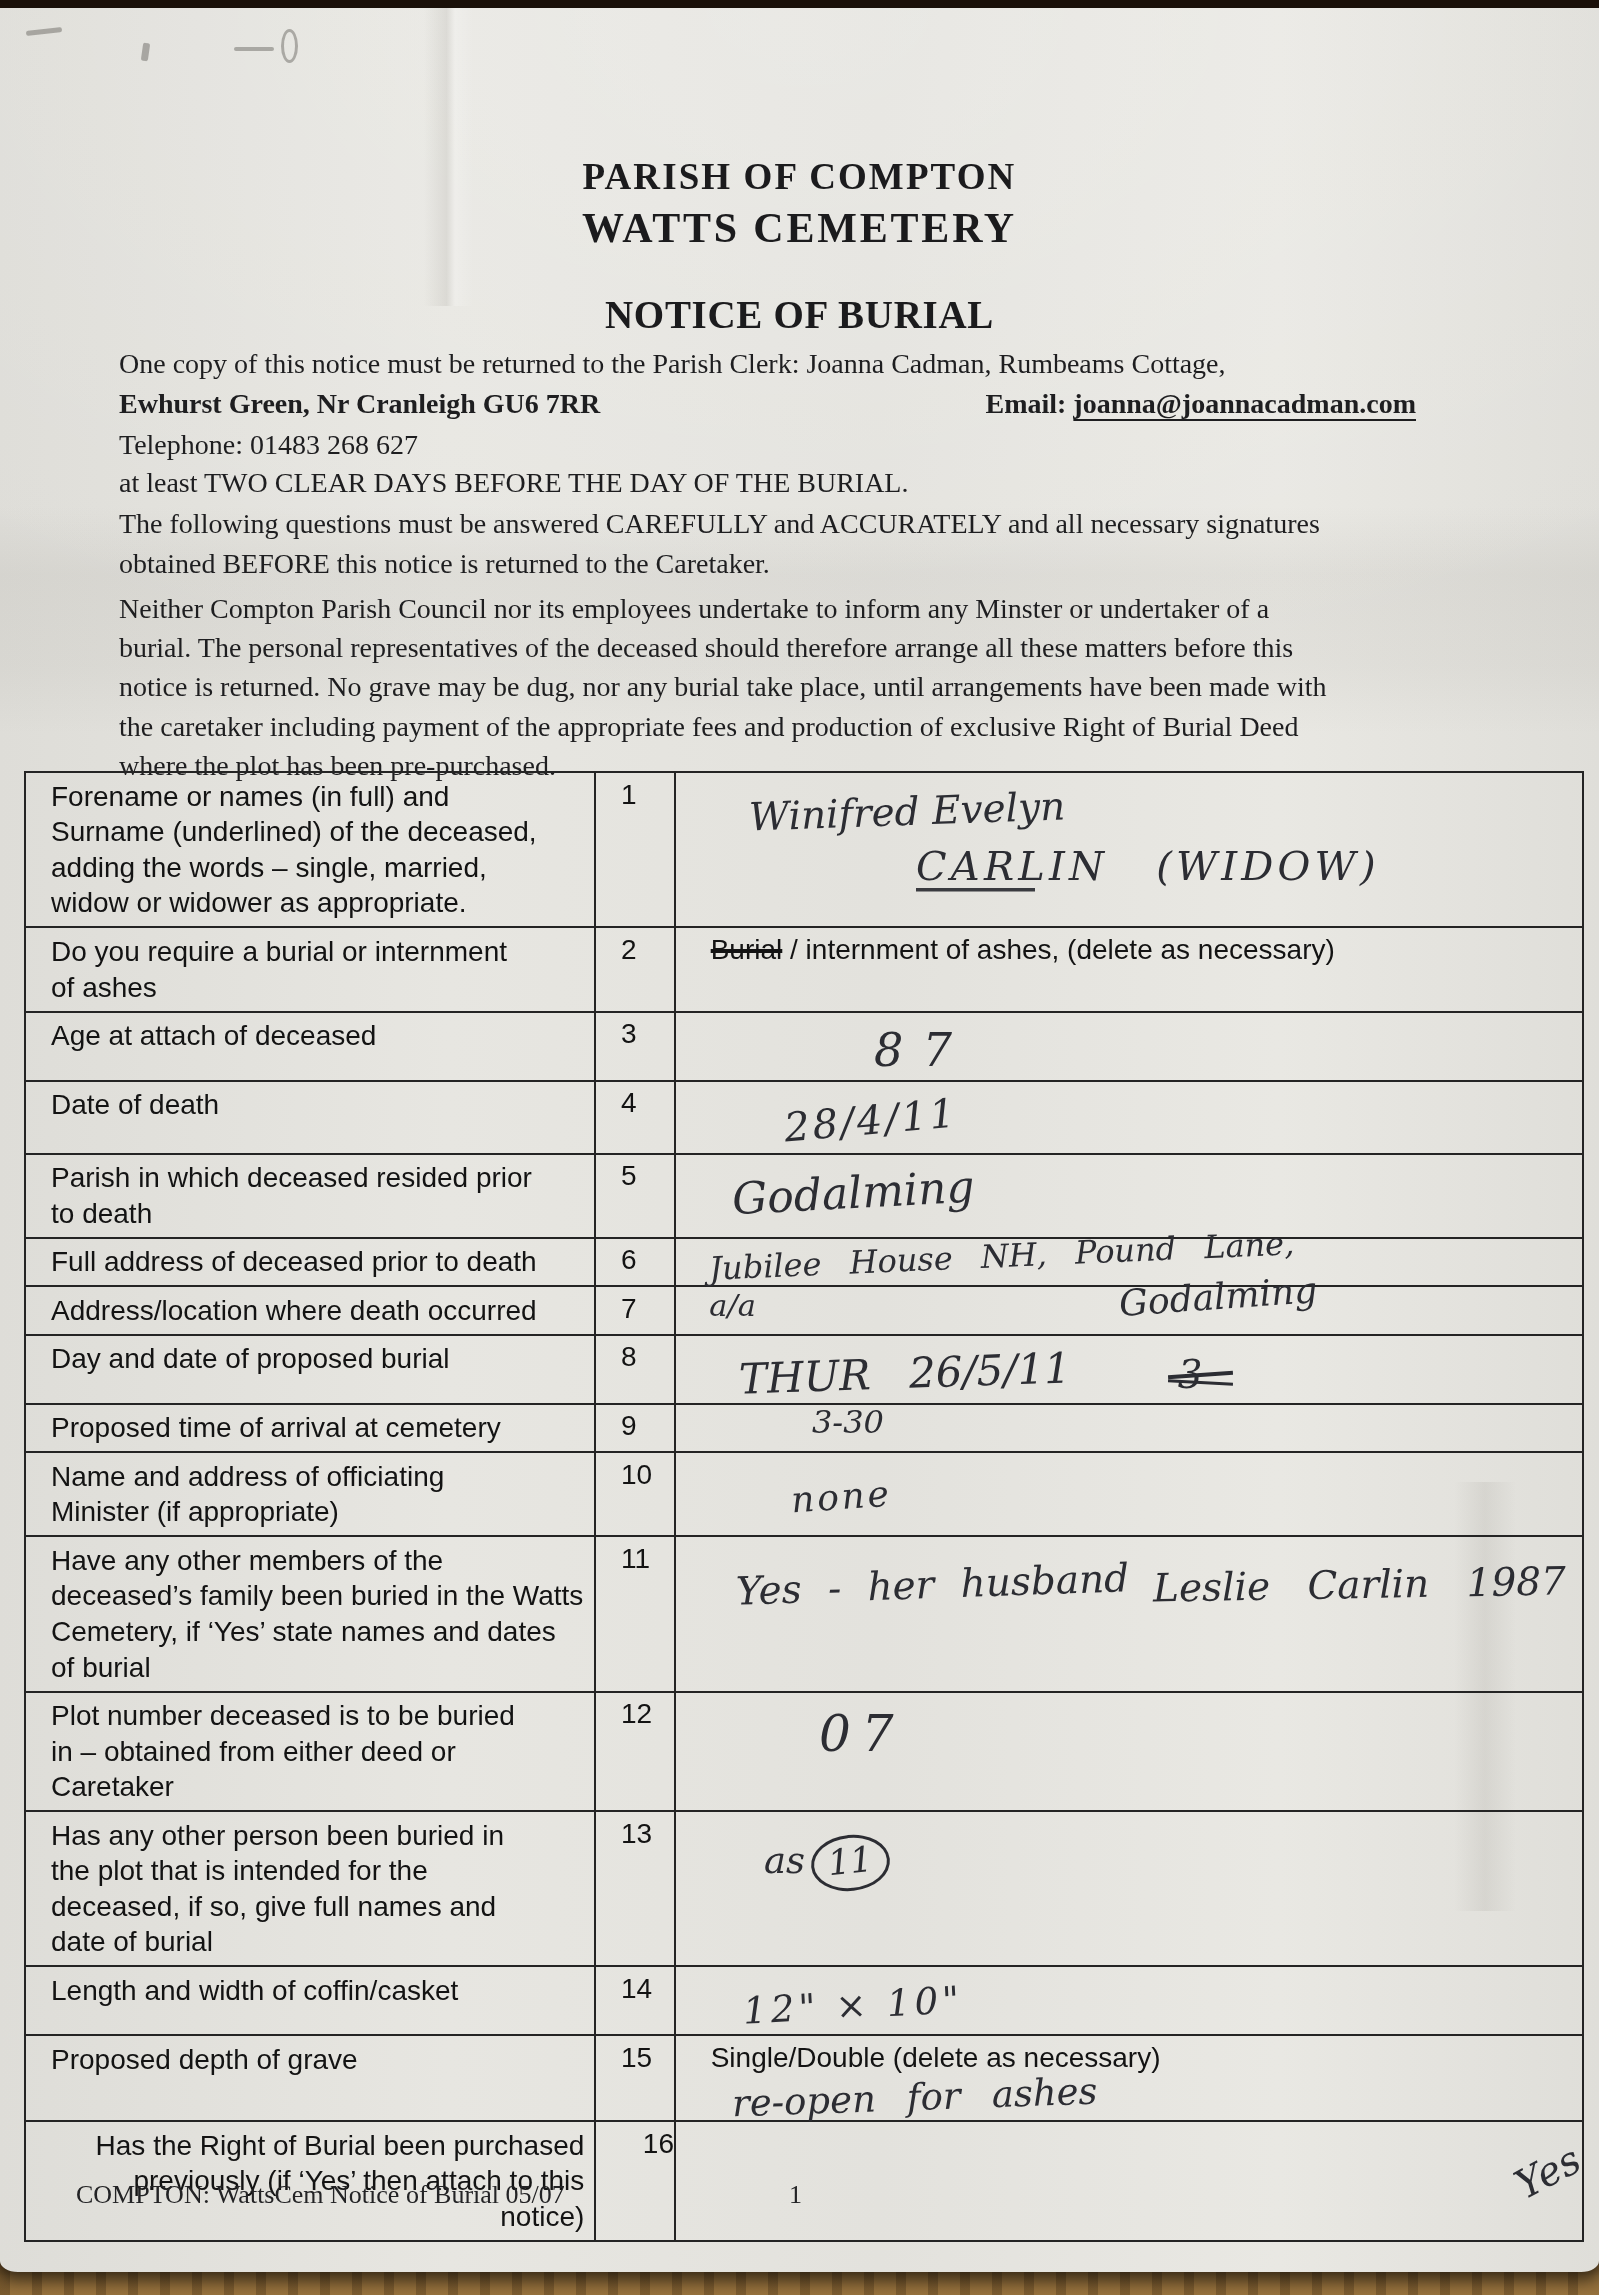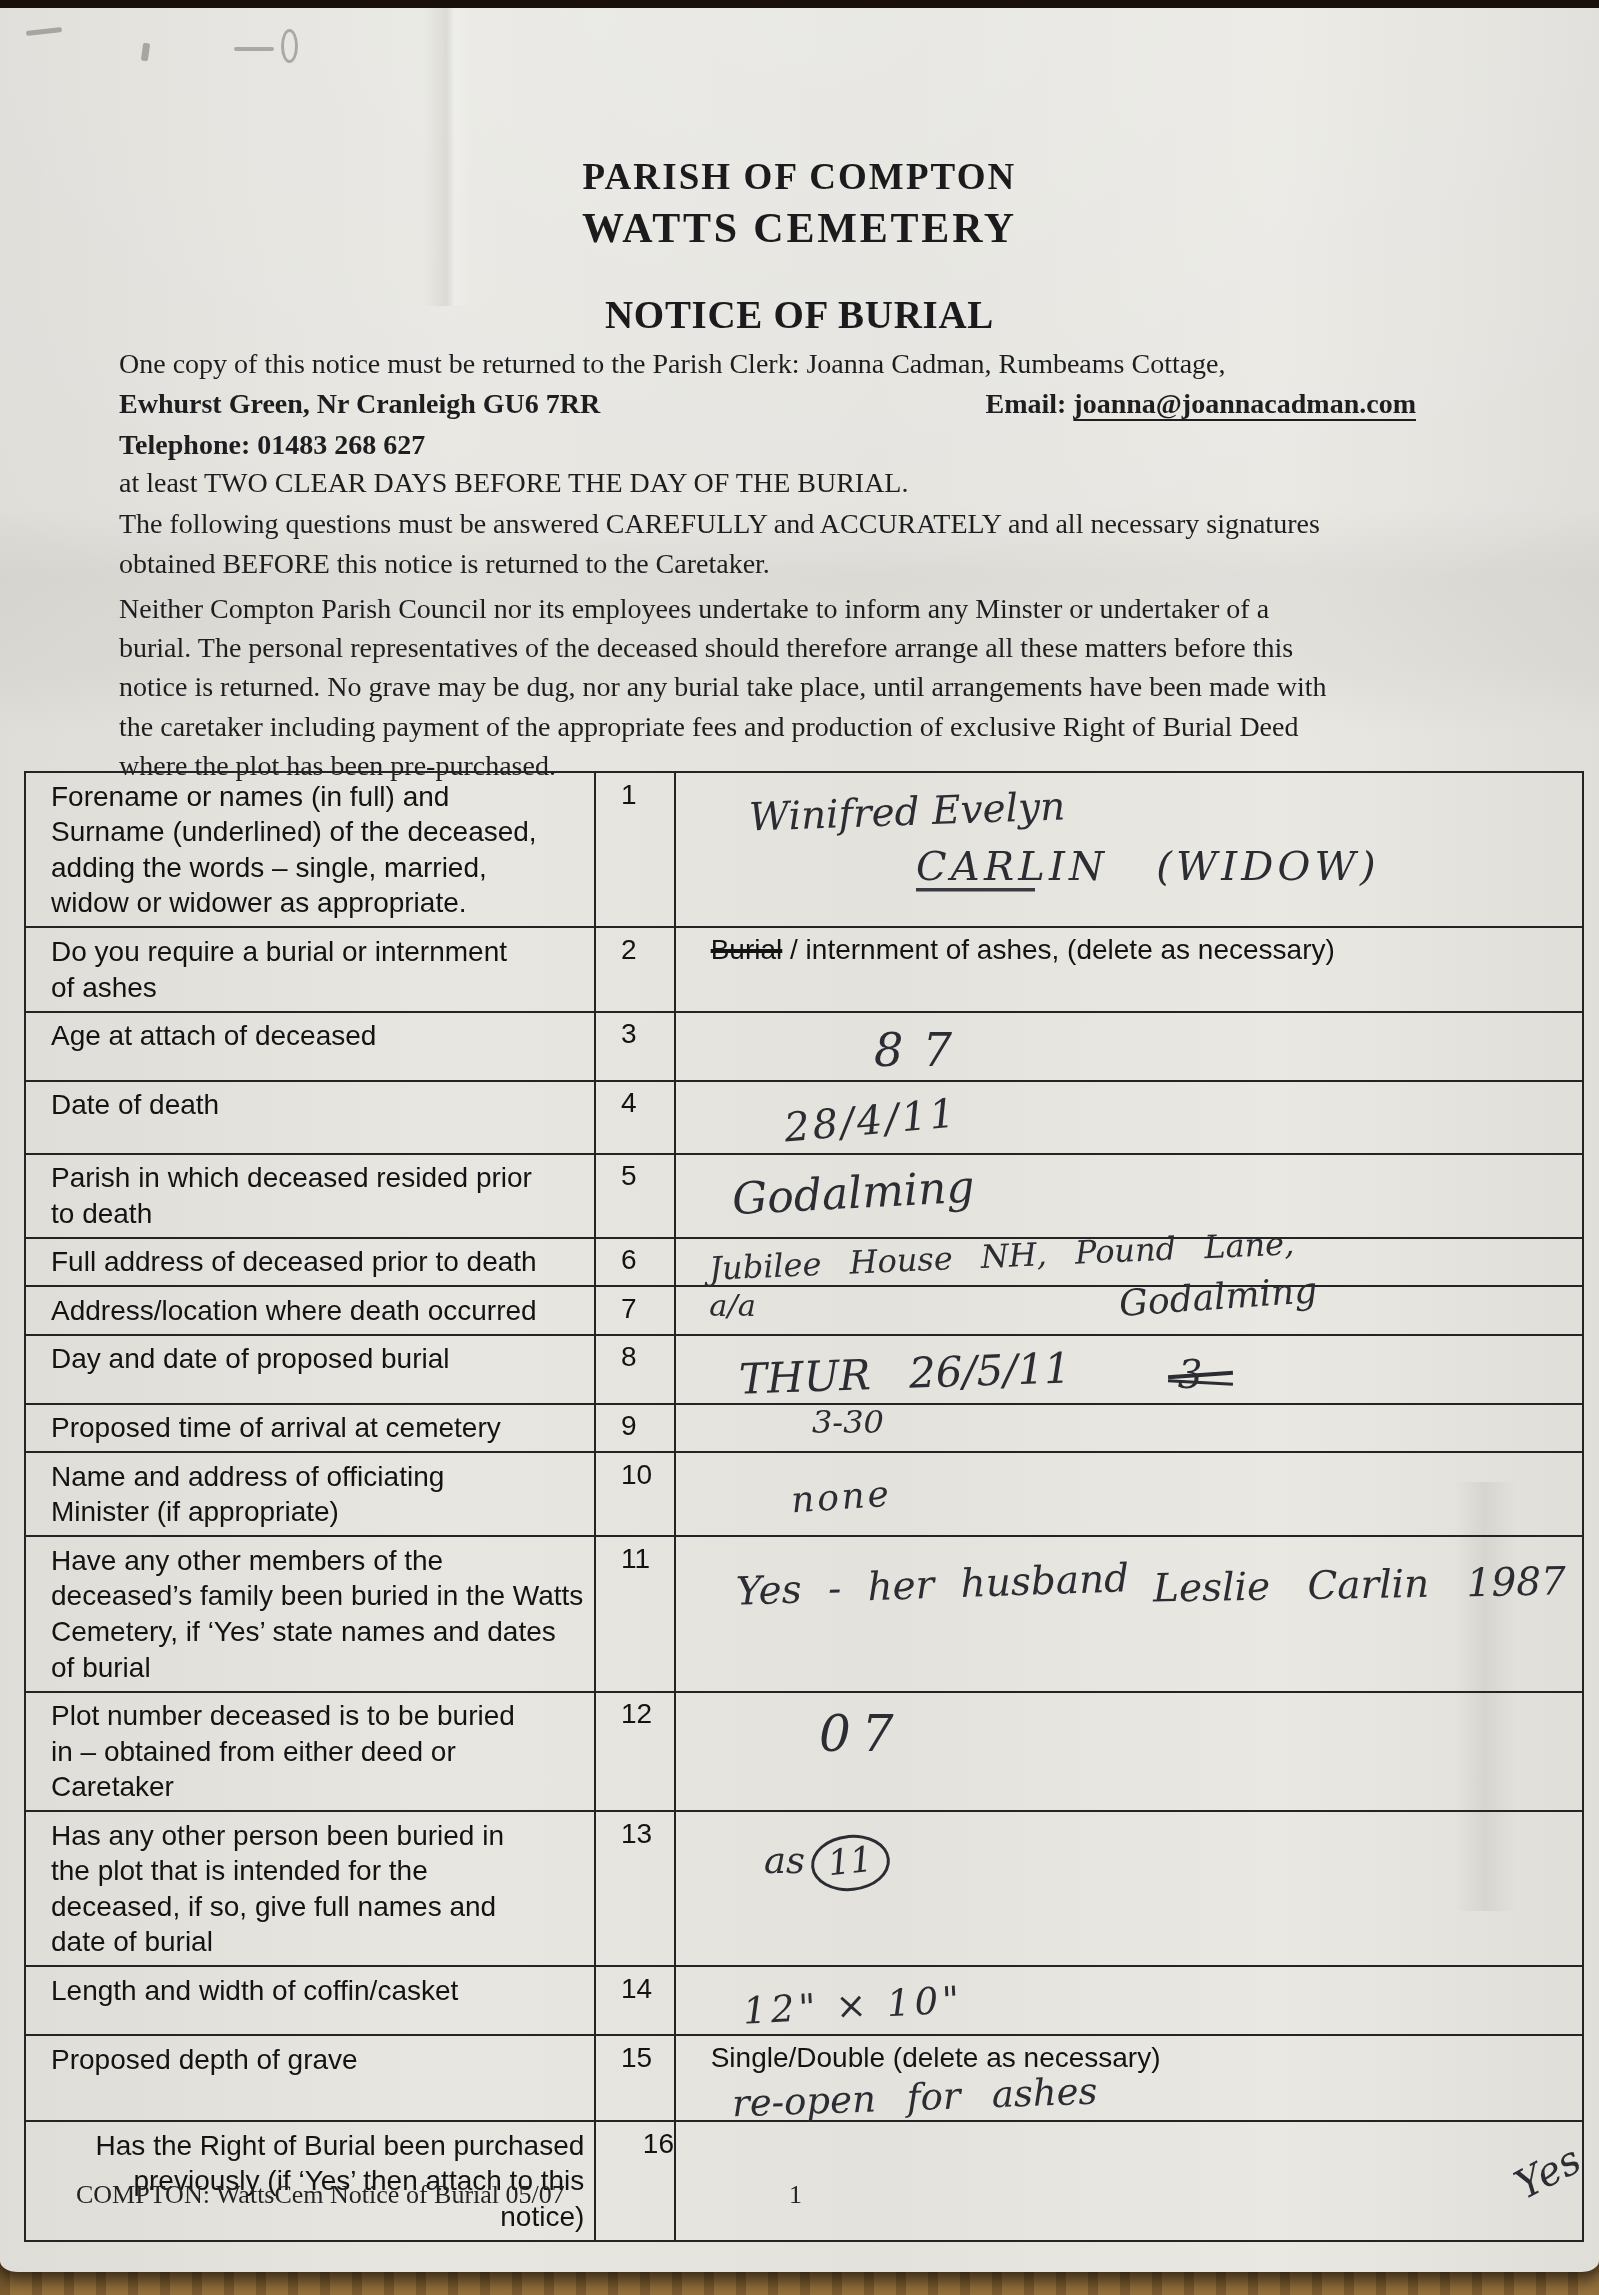--- a/index.html
+++ b/index.html
@@ -44,21 +44,21 @@
   .head{position:relative;text-align:center;color:#1b1b1d;}
   .h-parish{padding-top:147px;font-size:37px;letter-spacing:2.1px;font-weight:600;}
   .h-cemetery{margin-top:5.5px;font-size:42px;font-weight:700;letter-spacing:2.8px;}
   .h-notice{margin-top:40px;font-size:39px;font-weight:700;letter-spacing:0.7px;}
 
   
   .intro{position:relative;margin:9.7px 114px 0 119px;color:#1e1e20;}
   .b1{font-weight:normal;font-size:28px;line-height:1.30;}
   .line2{display:flex;justify-content:space-between;font-weight:bold;font-size:28px;line-height:1.30;padding-right:69px;margin-top:2.8px;}
   .email{text-decoration:underline;text-underline-offset:6.2px;text-decoration-thickness:2.1px;}
-  .tel{font-weight:bold;font-size:28px;margin-top:7px;}
+  .tel{font-weight:normal;font-size:28px;margin-top:7px;}
   .deadline{font-size:28px;margin-top:5.5px;}
   .para{font-size:28px;line-height:1.41;margin-top:5.5px;white-space:pre-line;}
 
   
   table.form{position:absolute;left:24px;top:763px;width:1558px;border-collapse:collapse;table-layout:fixed;}
   table.form td{border:2.8px solid #242424;padding-left:25px;}
   td.q{font-family:"Liberation Sans", sans-serif;font-size:28px;line-height:1.27;color:#131313;
        vertical-align:top;padding:5.5px 9.7px 5.5px 12.5px;white-space:pre-line;}
   td.n{font-family:"Liberation Sans", sans-serif;font-size:28px;color:#131313;vertical-align:top;padding:5.5px 0 0 19.4px;}
   td.a{vertical-align:top;position:relative;}

